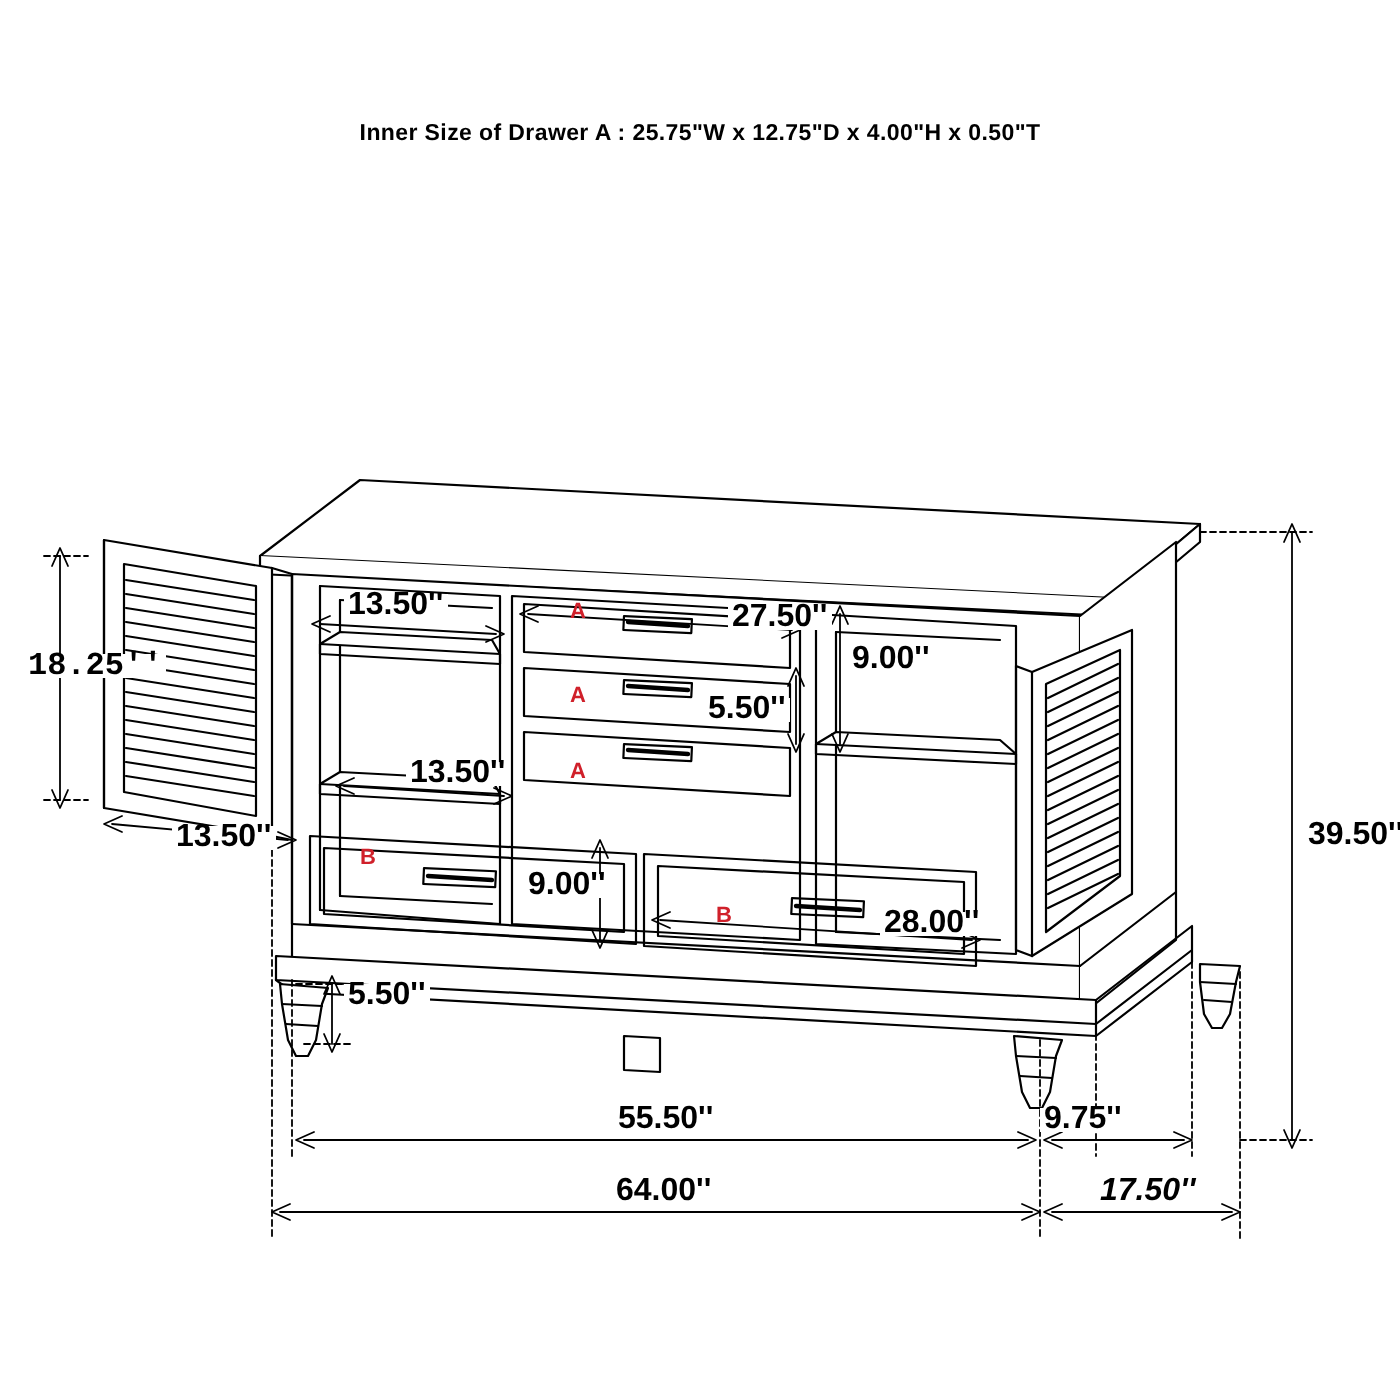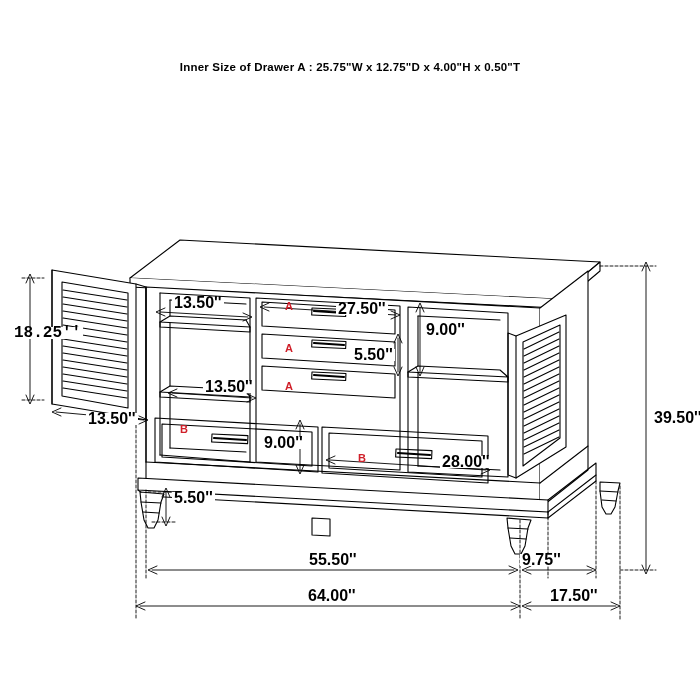--- a/index.html
+++ b/index.html
@@ -304,31 +304,31 @@
         <path d="M531,602 L522,606 L531,610"></path>
         <path d="M611,602 L620,606 L611,610"></path>
       </g>
     </g>
   </svg>
 
   <div class="dim-label" style="left:12px; top:327px;font-family:Liberation Mono, monospace;">18.25''</div>
   <div class="dim-label" style="left:86px; top:413px;">13.50''</div>
   <div class="dim-label" style="left:172px; top:297px;">13.50''</div>
   <div class="dim-label" style="left:203px; top:381px;">13.50''</div>
-  <div class="dim-label" style="left:336px; top:303px;text-align:right;">27.50''</div>
+  <div class="dim-label" style="left:364px; top:303px;text-align:right;">27.50''</div>
   <div class="dim-label" style="left:352px; top:349px;">5.50''</div>
   <div class="dim-label" style="left:424px; top:324px;">9.00''</div>
   <div class="dim-label" style="left:262px; top:437px;">9.00''</div>
   <div class="dim-label" style="left:440px; top:456px;">28.00''</div>
   <div class="dim-label" style="left:172px; top:492px;">5.50''</div>
   <div class="dim-label" style="left:652px; top:412px;">39.50''</div>
   <div class="dim-label" style="left:307px; top:554px;">55.50''</div>
   <div class="dim-label" style="left:520px; top:554px;text-align:right;">9.75''</div>
   <div class="dim-label" style="left:306px; top:590px;">64.00''</div>
-  <div class="dim-label" style="left:548px; top:590px;">17.50''</div>
+  <div class="dim-label" style="left:548px; top:590px;font-style:italic;">17.50''</div>
 
   <div class="drawer-letter" style="left:285px; top:300px;">A</div>
   <div class="drawer-letter" style="left:285px; top:342px;">A</div>
   <div class="drawer-letter" style="left:285px; top:380px;">A</div>
   <div class="drawer-letter" style="left:180px; top:423px;">B</div>
   <div class="drawer-letter" style="left:358px; top:452px;">B</div>
 
 </div>
 
 </body></html>

